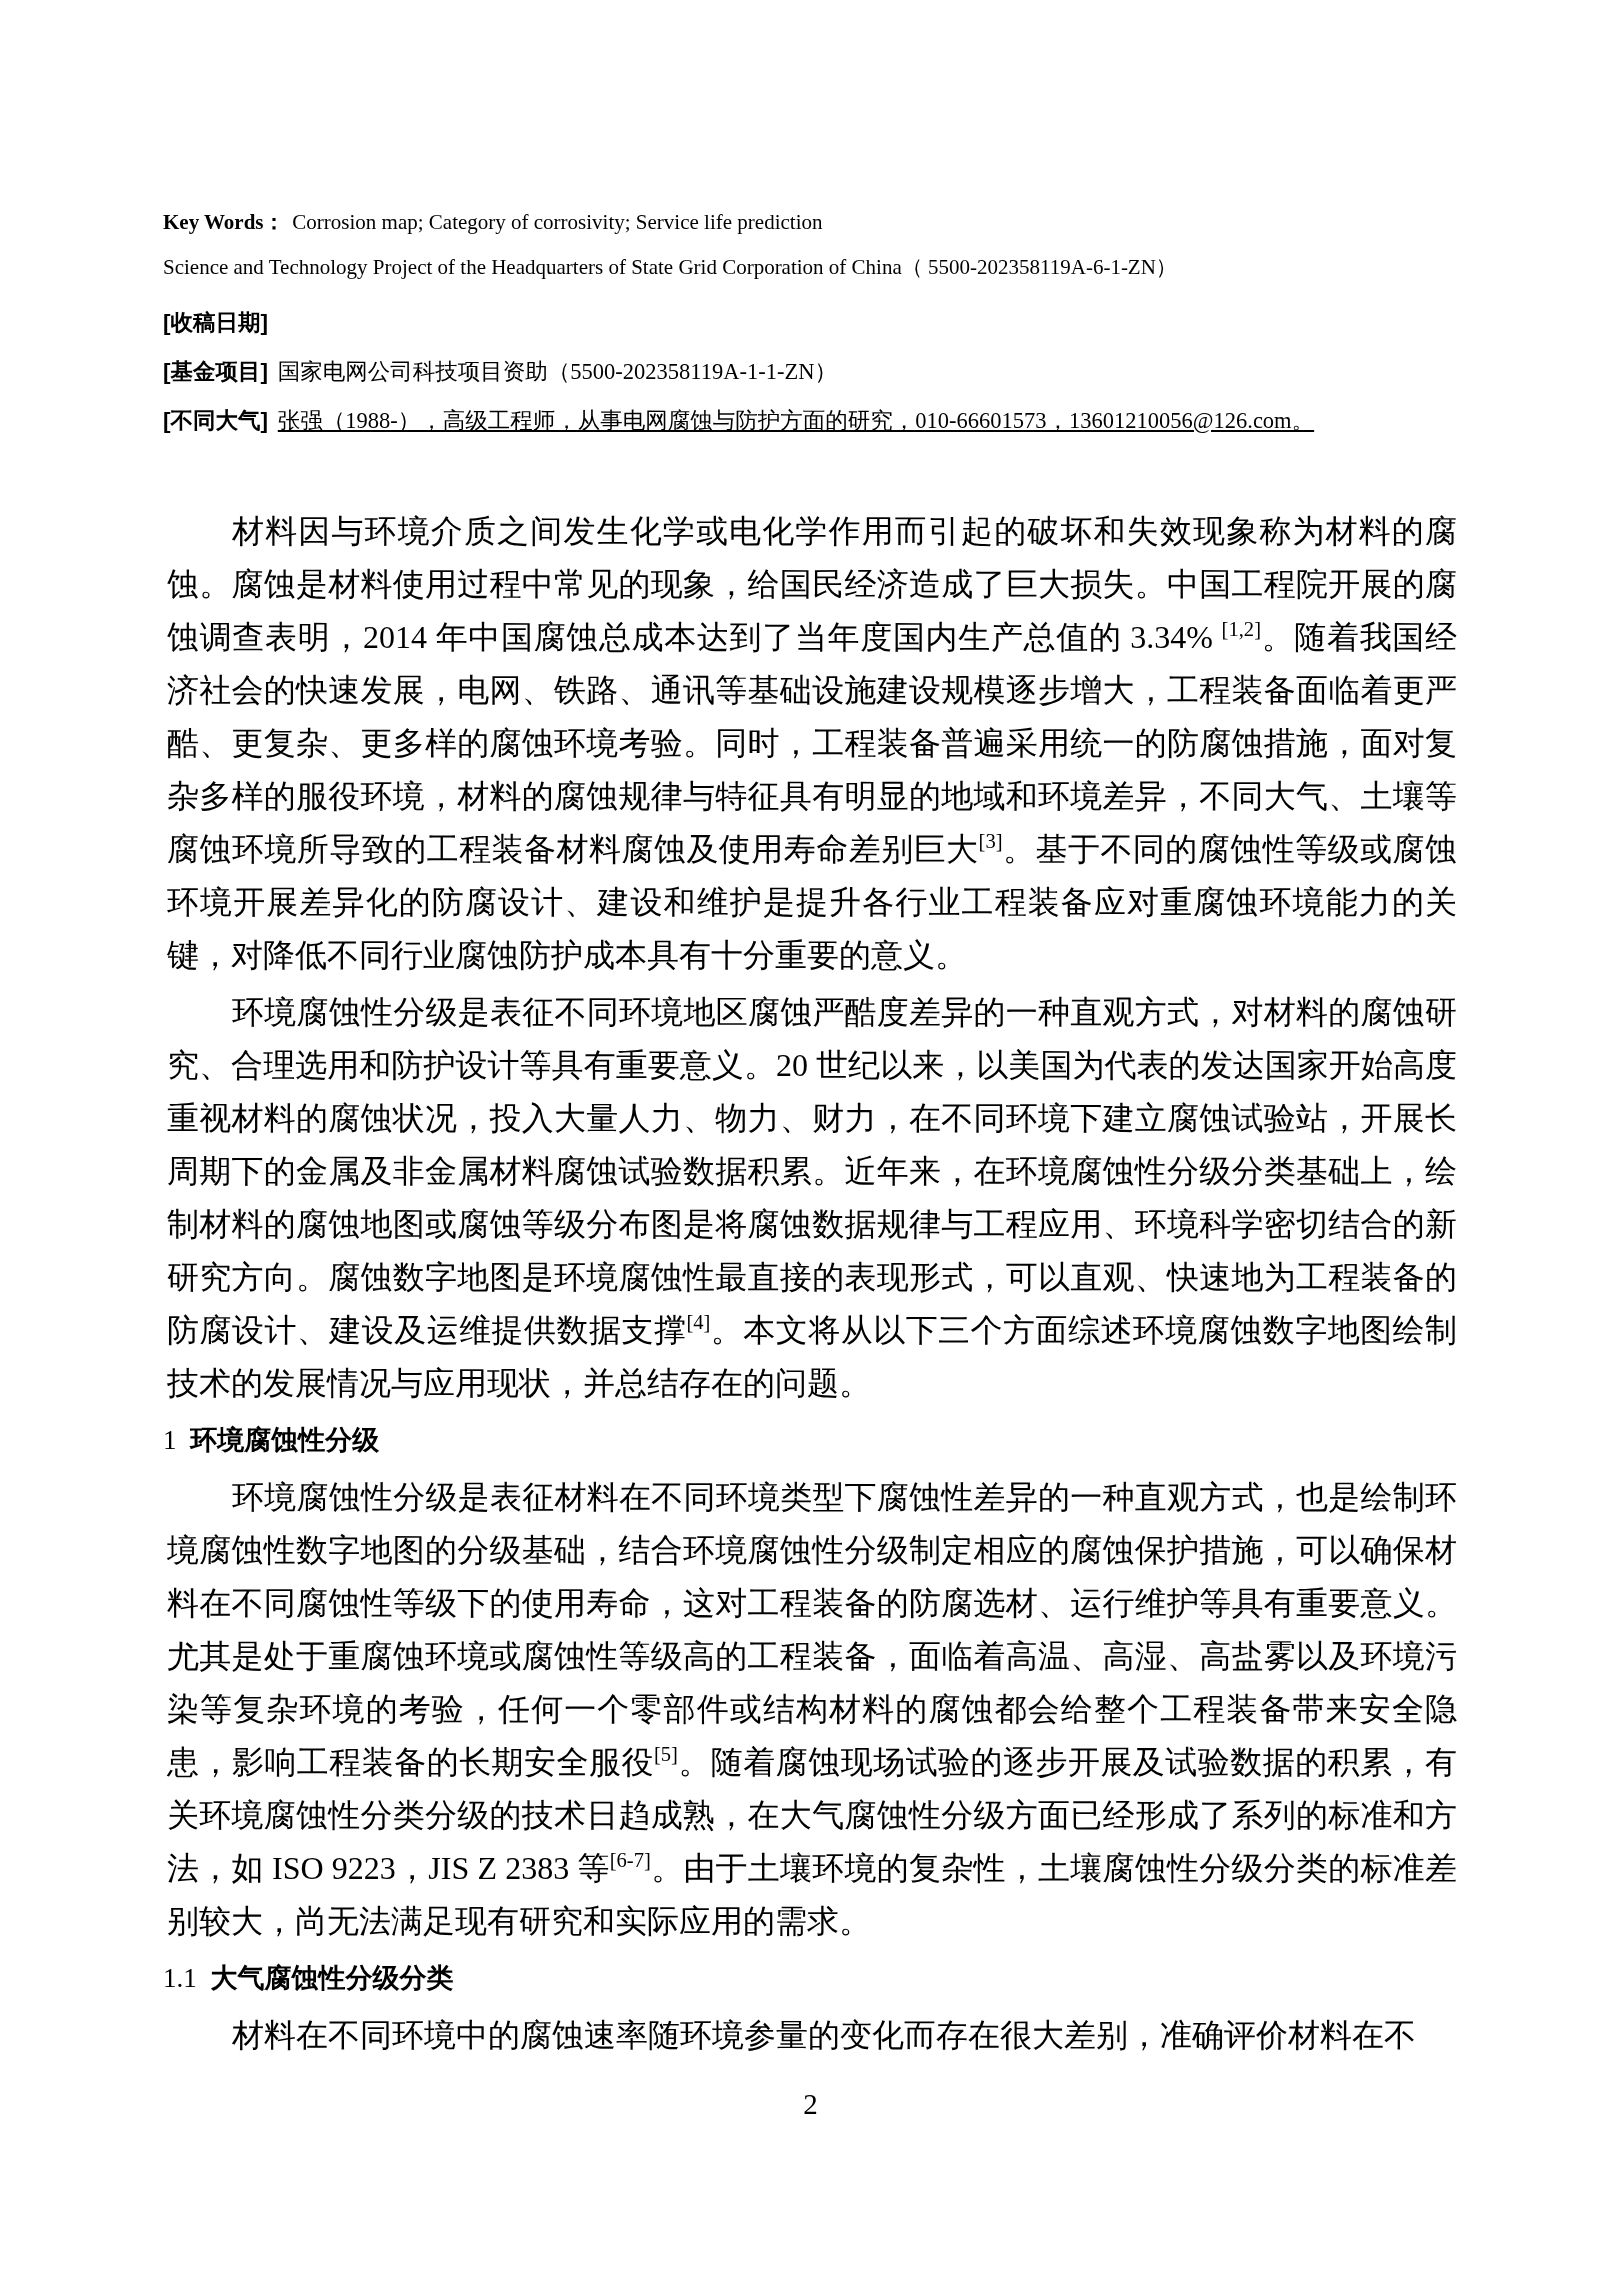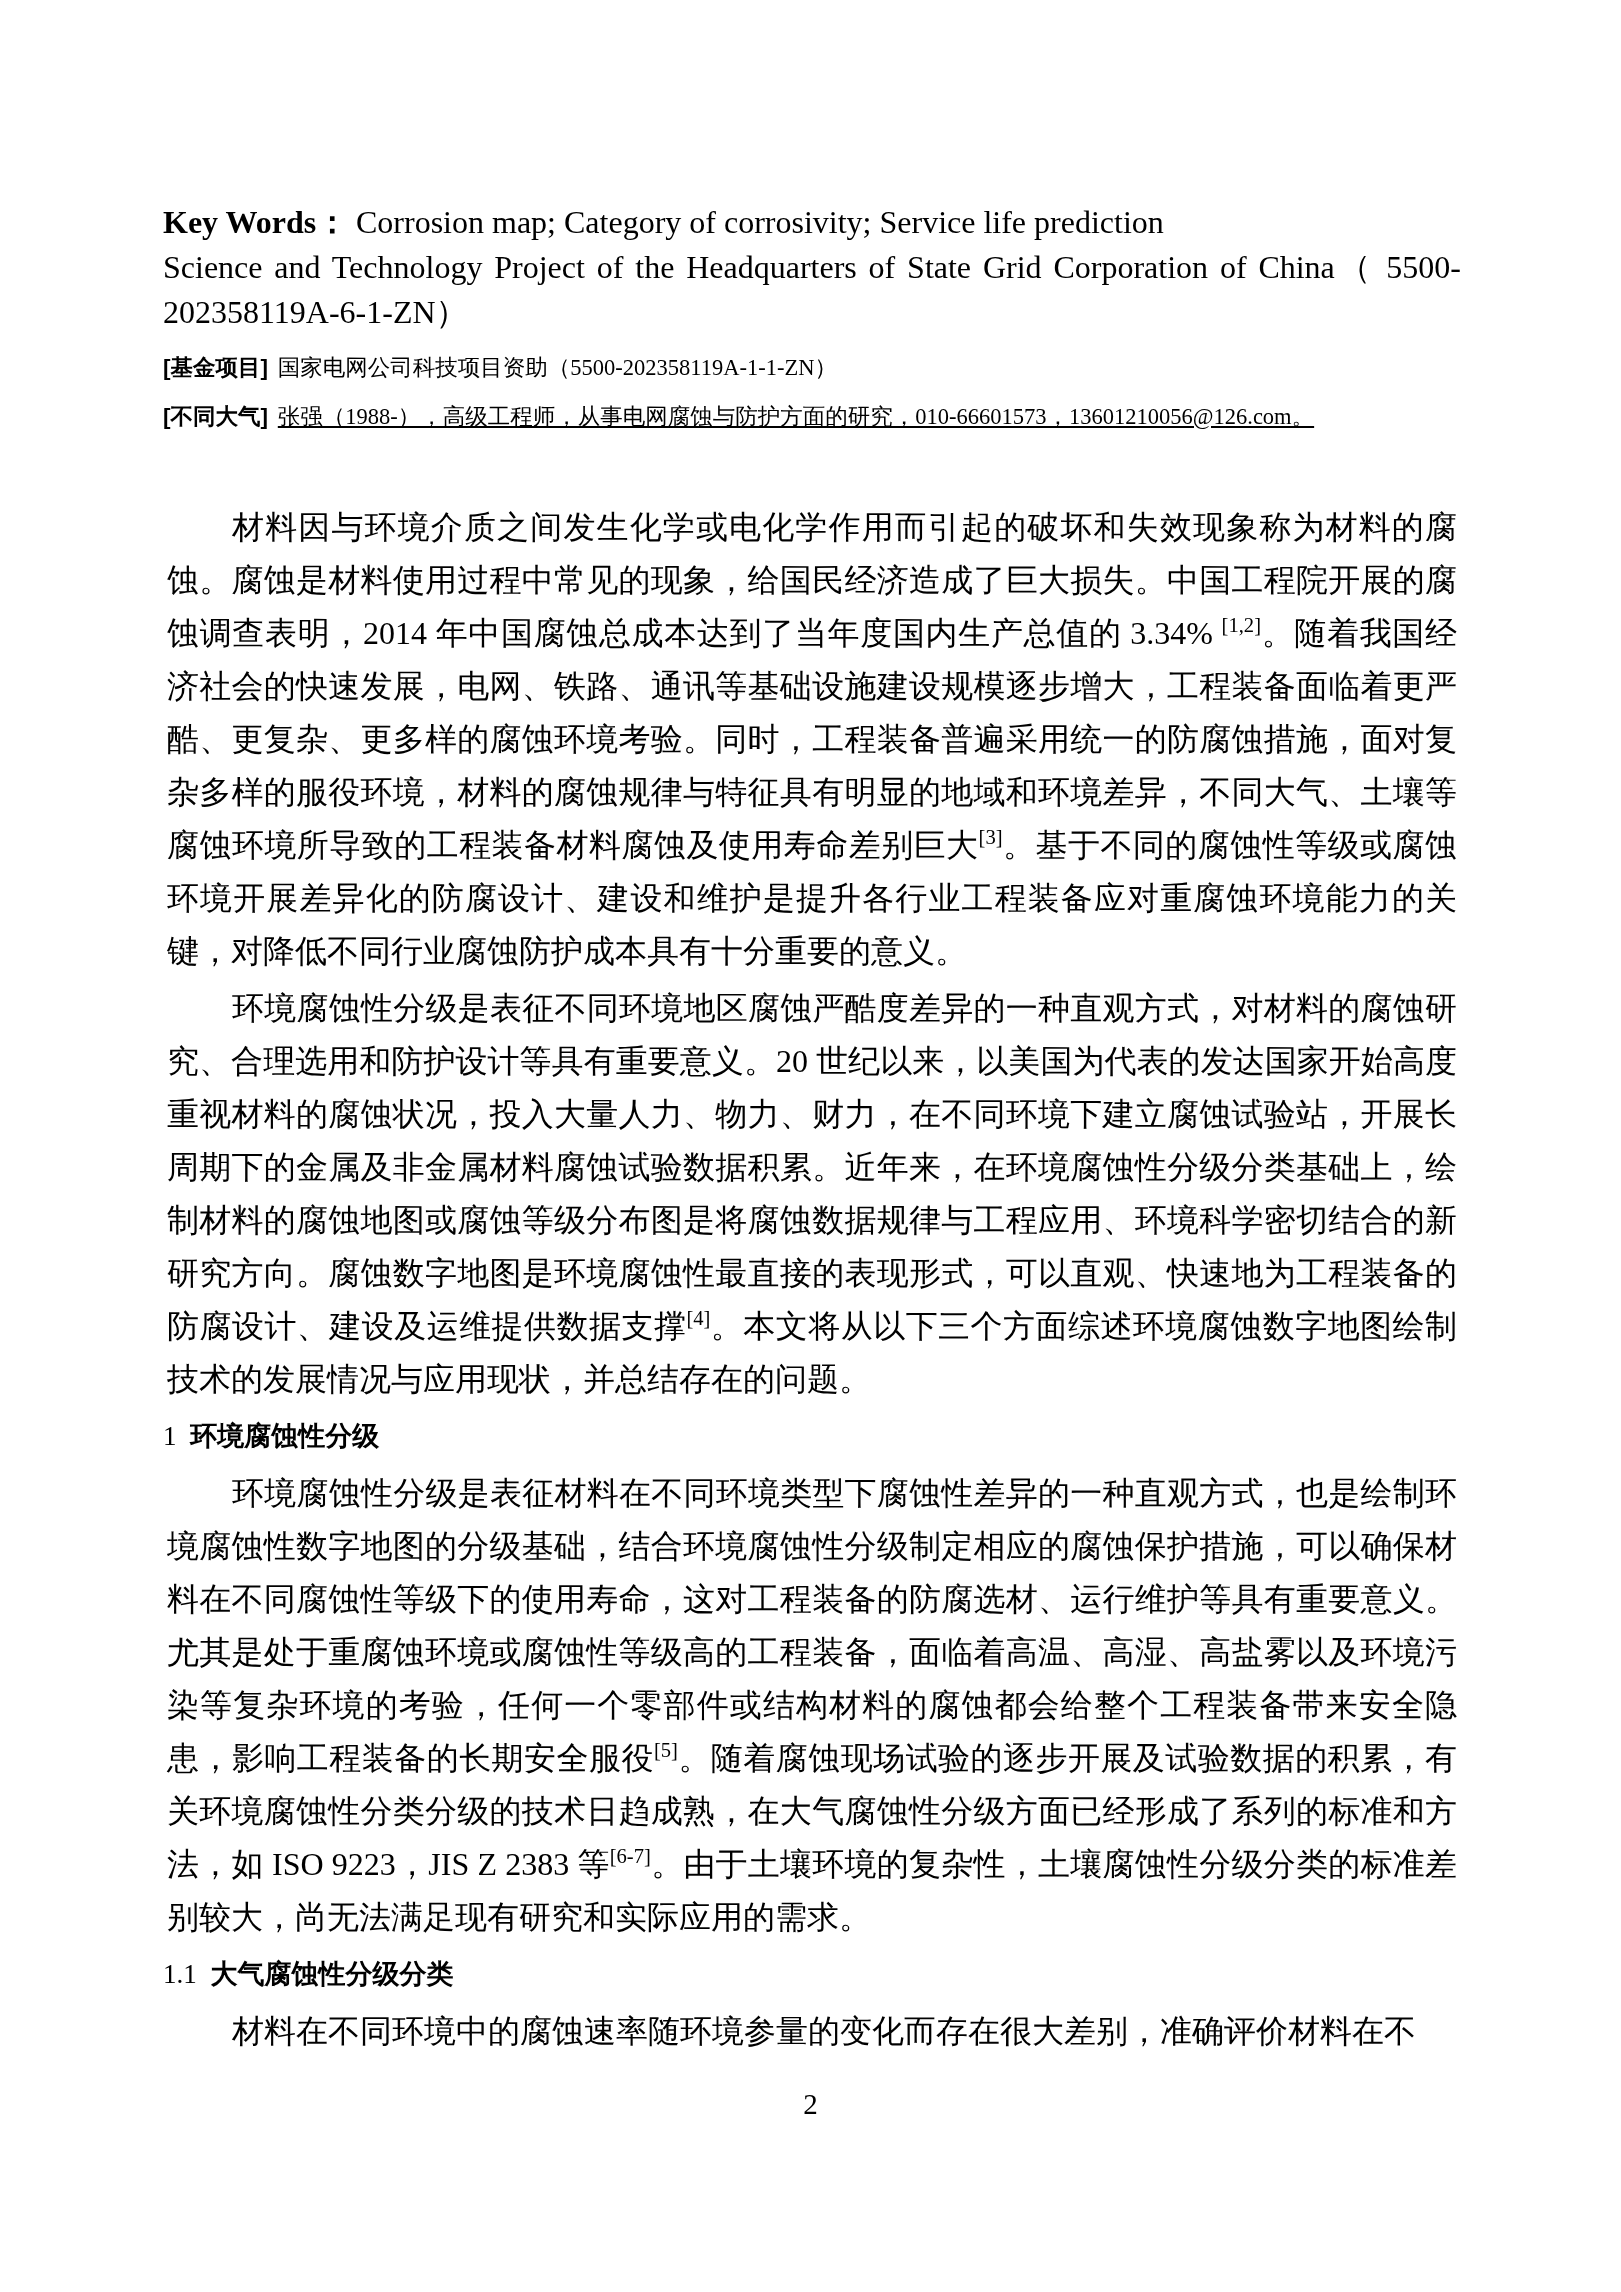--- a/index.html
+++ b/index.html
@@ -18,21 +18,21 @@
   }
   .content {
     position: absolute;
     left: 163px;
     top: 200px;
     width: 1298px;
   }
   
   .kw-line, .funding-line {
     margin: 0;
-    font-size: 32px;
+    font-size: 21px;
     line-height: 45px;
     text-align: justify;
   }
   .kw-label { font-weight: bold; }
   .kw-text { margin-left: 7.8px; }
   
   .footnotes { margin-top: 7.8px; }
   .fn {
     margin: 0;
     font-size: 22.5px;
@@ -87,20 +87,21 @@
 
 <div class="page">
   <div class="content">
 
     <div class="front-matter">
       <p class="kw-line"><span class="kw-label">Key Words：</span><span class="kw-text">Corrosion map; Category of corrosivity; Service life prediction</span></p>
       <p class="funding-line">Science and Technology Project of the Headquarters of State Grid Corporation of China（ 5500-202358119A-6-1-ZN）</p>
     </div>
 
     <div class="footnotes">
+      <p class="fn"><span class="fn-label">[收稿日期]</span><span class="fn-text"></span></p>
       <p class="fn"><span class="fn-label">[基金项目]</span><span class="fn-text">国家电网公司科技项目资助（5500-202358119A-1-1-ZN）</span></p>
       <p class="fn"><span class="fn-label">[不同大气]</span><span class="fn-text fn-underline">张强（1988-），高级工程师，从事电网腐蚀与防护方面的研究，010-66601573，13601210056@126.com。</span></p>
     </div>
 
     <div class="bodytext">
       <p class="para"><span>材料因与环境介质之间发生化学或电化学作用而引起的破坏和失效现象称为材料的腐蚀。腐蚀是材料使用过程中常见的现象，给国民经济造成了巨大损失。中国工程院开展的腐蚀调查表明，2014 年中国腐蚀总成本达到了当年度国内生产总值的 3.34% </span><sup class="cite">[1,2]</sup><span>。随着我国经济社会的快速发展，电网、铁路、通讯等基础设施建设规模逐步增大，工程装备面临着更严酷、更复杂、更多样的腐蚀环境考验。同时，工程装备普遍采用统一的防腐蚀措施，面对复杂多样的服役环境，材料的腐蚀规律与特征具有明显的地域和环境差异，不同大气、土壤等腐蚀环境所导致的工程装备材料腐蚀及使用寿命差别巨大</span><sup class="cite">[3]</sup><span>。基于不同的腐蚀性等级或腐蚀环境开展差异化的防腐设计、建设和维护是提升各行业工程装备应对重腐蚀环境能力的关键，对降低不同行业腐蚀防护成本具有十分重要的意义。</span></p>
 
       <p class="para"><span>环境腐蚀性分级是表征不同环境地区腐蚀严酷度差异的一种直观方式，对材料的腐蚀研究、合理选用和防护设计等具有重要意义。20 世纪以来，以美国为代表的发达国家开始高度重视材料的腐蚀状况，投入大量人力、物力、财力，在不同环境下建立腐蚀试验站，开展长周期下的金属及非金属材料腐蚀试验数据积累。近年来，在环境腐蚀性分级分类基础上，绘制材料的腐蚀地图或腐蚀等级分布图是将腐蚀数据规律与工程应用、环境科学密切结合的新研究方向。腐蚀数字地图是环境腐蚀性最直接的表现形式，可以直观、快速地为工程装备的防腐设计、建设及运维提供数据支撑</span><sup class="cite">[4]</sup><span>。本文将从以下三个方面综述环境腐蚀数字地图绘制技术的发展情况与应用现状，并总结存在的问题。</span></p>
 
       <h2 class="heading"><span class="h-num">1</span><span>环境腐蚀性分级</span></h2>

